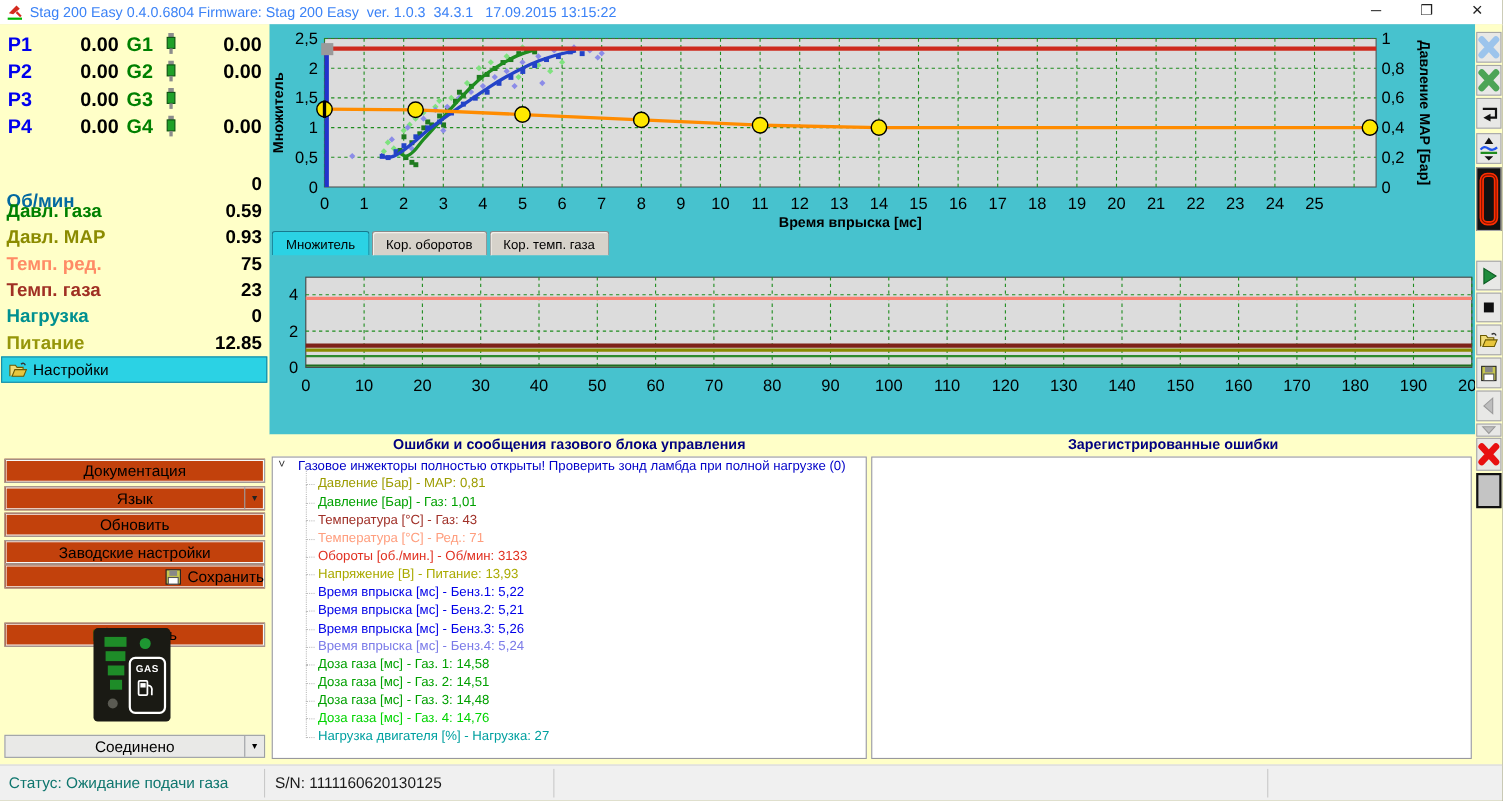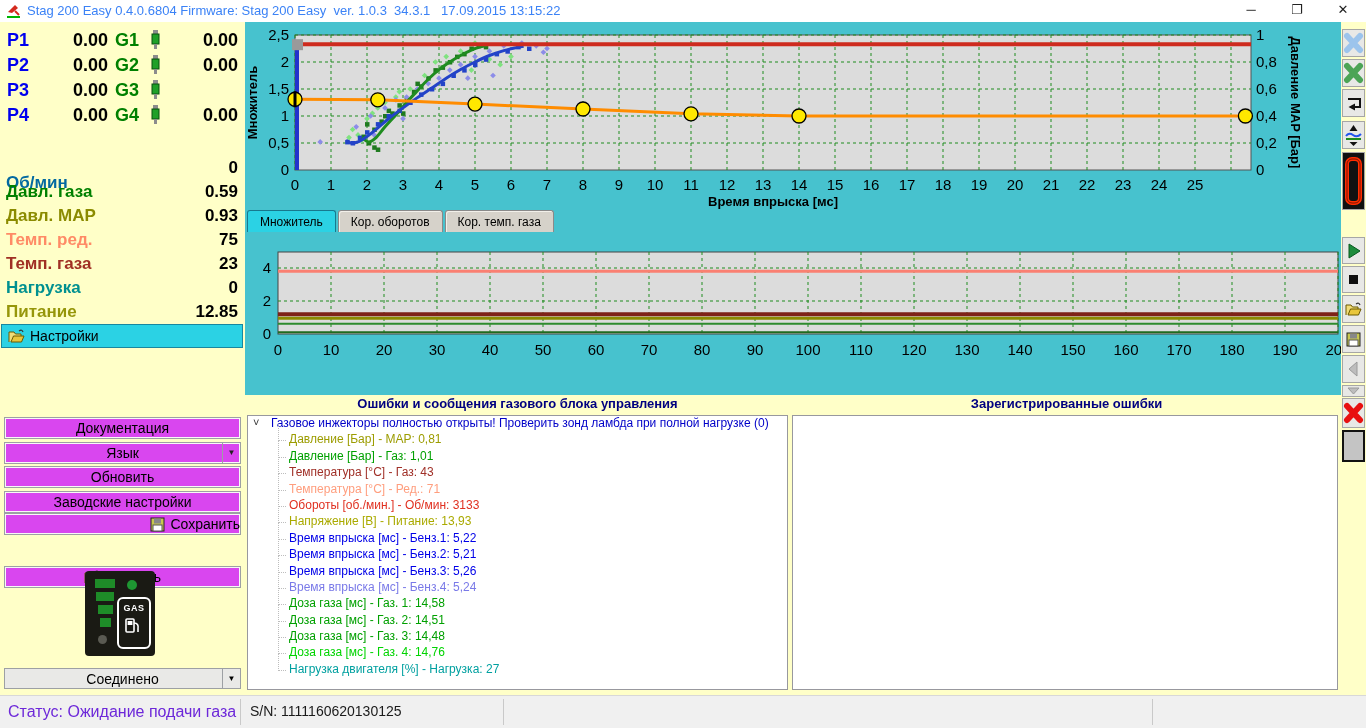--- a/index.html
+++ b/index.html
@@ -16,21 +16,21 @@
   .trow .pv{position:absolute;left:40px;width:68px;top:0;text-align:right;color:#000;}
   .trow .gl{position:absolute;left:115px;top:0;color:#008000;}
   .trow .gi{position:absolute;left:149px;top:0;}
   .trow .gv{position:absolute;right:7px;top:0;text-align:right;color:#000;}
   .prow{position:absolute;left:0;width:245px;height:24px;font-weight:bold;font-size:17px;}
   .prow .lab{position:absolute;left:6px;top:0;}
   .prow .val{position:absolute;right:7px;top:0;color:#000;}
   #settings-btn{position:absolute;left:1px;top:302px;width:242px;height:24px;background:#2BD2E4;
      border:1px solid #1887A0;display:flex;align-items:center;gap:5px;padding-left:6px;box-sizing:border-box;
      font-size:14px;color:#000;cursor:pointer;}
-  .sbtn{position:absolute;left:4px;width:237px;height:22px;background:#d946ef;border:1px solid #9DA0A4;
+  .sbtn{position:absolute;left:4px;width:237px;height:22px;background:#c2410c;border:1px solid #9DA0A4;
      box-sizing:border-box;font-size:14px;color:#000;display:flex;align-items:center;justify-content:center;gap:5px;cursor:pointer;
      box-shadow:inset 0 0 0 1px #F8F8F6;}
   .sbtn .dd{position:absolute;right:0;top:0;width:17px;height:20px;border-left:1px solid #9DA0A4;
      display:flex;align-items:center;justify-content:center;font-size:8px;color:#222;}
   #gaspanel{position:absolute;left:85px;top:549px;width:70px;height:85px;background:#1A1A14;border-radius:4px;}
   .gbar{position:absolute;left:10px;background:#1E8C28;}
   #led-green{position:absolute;left:42px;top:9px;width:10px;height:10px;border-radius:50%;background:#1E9632;}
   #led-grey{position:absolute;left:13px;top:64px;width:9px;height:9px;border-radius:50%;background:#5A5A52;}
   #pump{position:absolute;left:32px;top:26px;width:30px;height:48px;border:2px solid #FFFFFF;border-radius:6px;color:#fff;}
   #pump .gastxt{font-size:9px;font-weight:bold;text-align:center;margin-top:4px;letter-spacing:.5px;}
@@ -57,21 +57,21 @@
   .errrow.child{padding-left:41px;}
   .errrow .arr{position:absolute;left:5px;top:0px;color:#333;font-size:11px;}
   .errrow.child::before{content:"";position:absolute;left:30px;top:-8px;width:7px;height:16px;
       border-left:1px dotted #BDBDBD;border-bottom:1px dotted #BDBDBD;}
   #redx-btn{position:absolute;left:1342px;top:398px;width:23px;height:30px;background:#E8E8E6;border:1px solid #A6A6A6;
       box-sizing:border-box;display:flex;align-items:center;justify-content:center;cursor:pointer;}
   #scrollbox{position:absolute;left:1342px;top:430px;width:23px;height:32px;background:#C4C4C4;border:2px solid #111;box-sizing:border-box;cursor:pointer;}
   
   #statusbar{position:absolute;left:0;top:695px;width:1366px;height:33px;background:#F0F0F0;border-top:1px solid #D8D8D8;box-sizing:border-box;}
   #statusbar .sdiv{position:absolute;top:3px;bottom:3px;width:1px;background:#C9C9C9;}
-  #status-text{position:absolute;left:8px;top:7px;font-size:16px;color:#6d28d9;}
+  #status-text{position:absolute;left:8px;top:7px;font-size:14px;color:#0f766e;}
   #serial-text{position:absolute;left:250px;top:7px;font-size:14px;color:#1A1A1A;}
   svg text{font-family:"Liberation Sans",sans-serif;}
 </style>
 </head>
 <body>
 
 <div id="win">
 
   <div id="titlebar">
     <svg style="position:absolute;left:6px;top:3px" width="16" height="16" viewBox="0 0 16 16">

